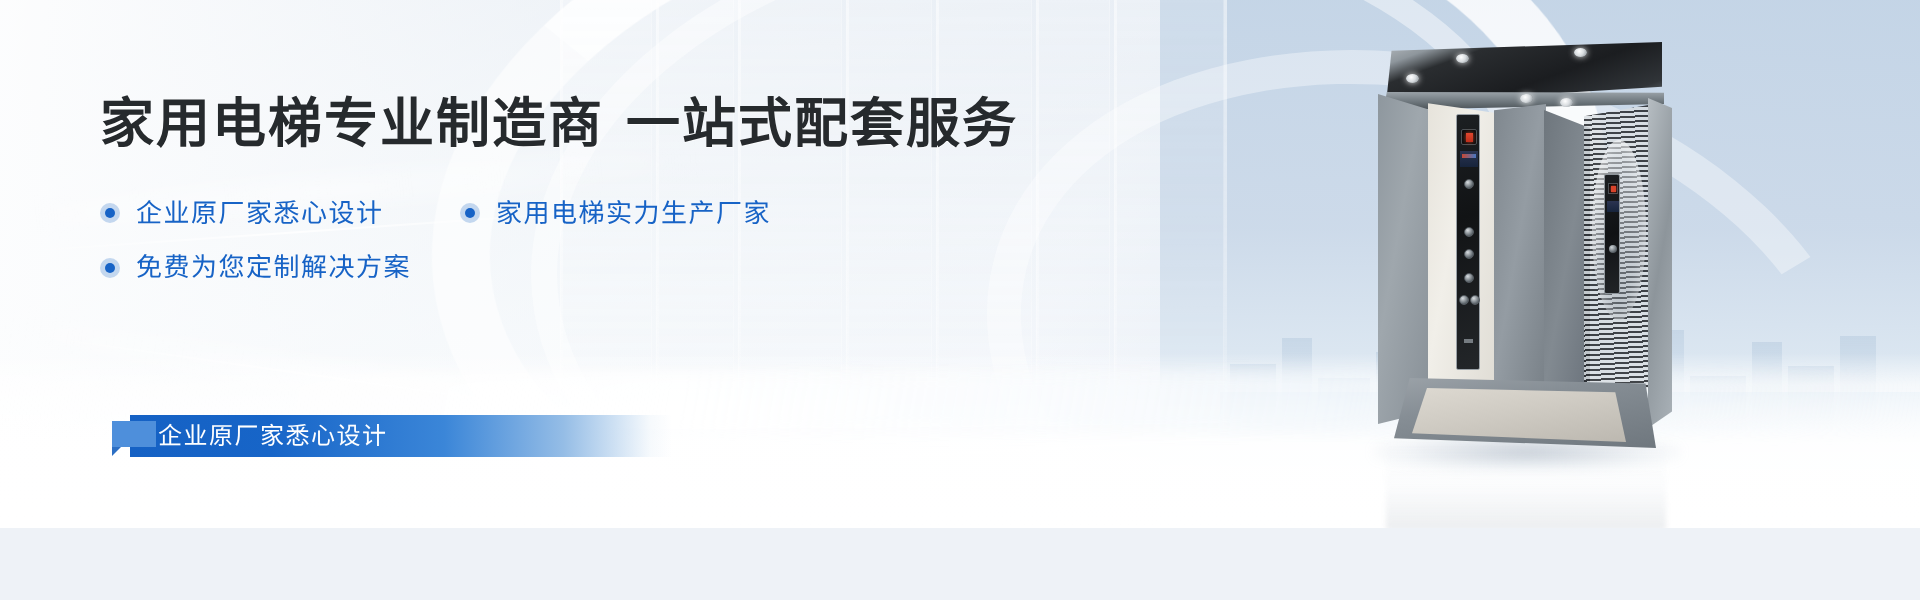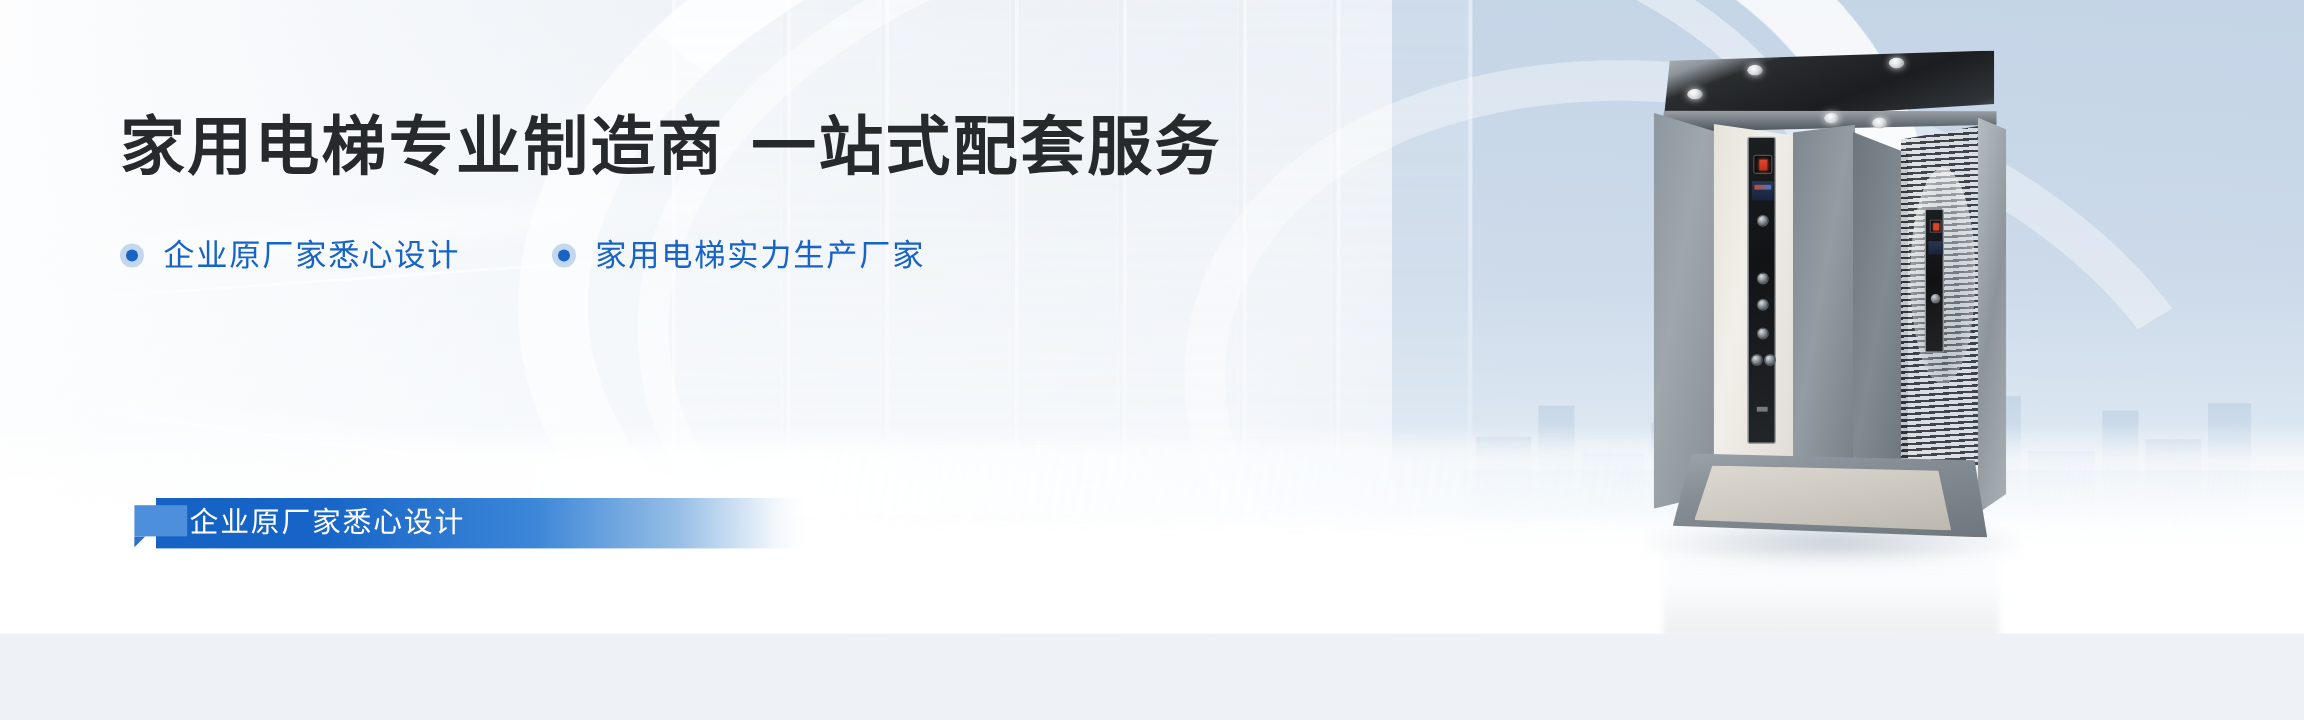--- a/index.html
+++ b/index.html
@@ -602,20 +602,24 @@
 
     <div class="bullets">
       <div class="bullet">
         <span class="dot"></span>
         <span>企业原厂家悉心设计</span>
       </div>
       <div class="bullet">
         <span class="dot"></span>
         <span>家用电梯实力生产厂家</span>
       </div>
+      <div class="bullet">
+        <span class="dot"></span>
+        <span>免费为您定制解决方案</span>
+      </div>
     </div>
   </div>
 
   <div class="tag-wrap">
     <div class="tag-bar"></div>
     <div class="tag-flag"></div>
     <div class="tag-text">企业原厂家悉心设计</div>
   </div>
 
 </div>

